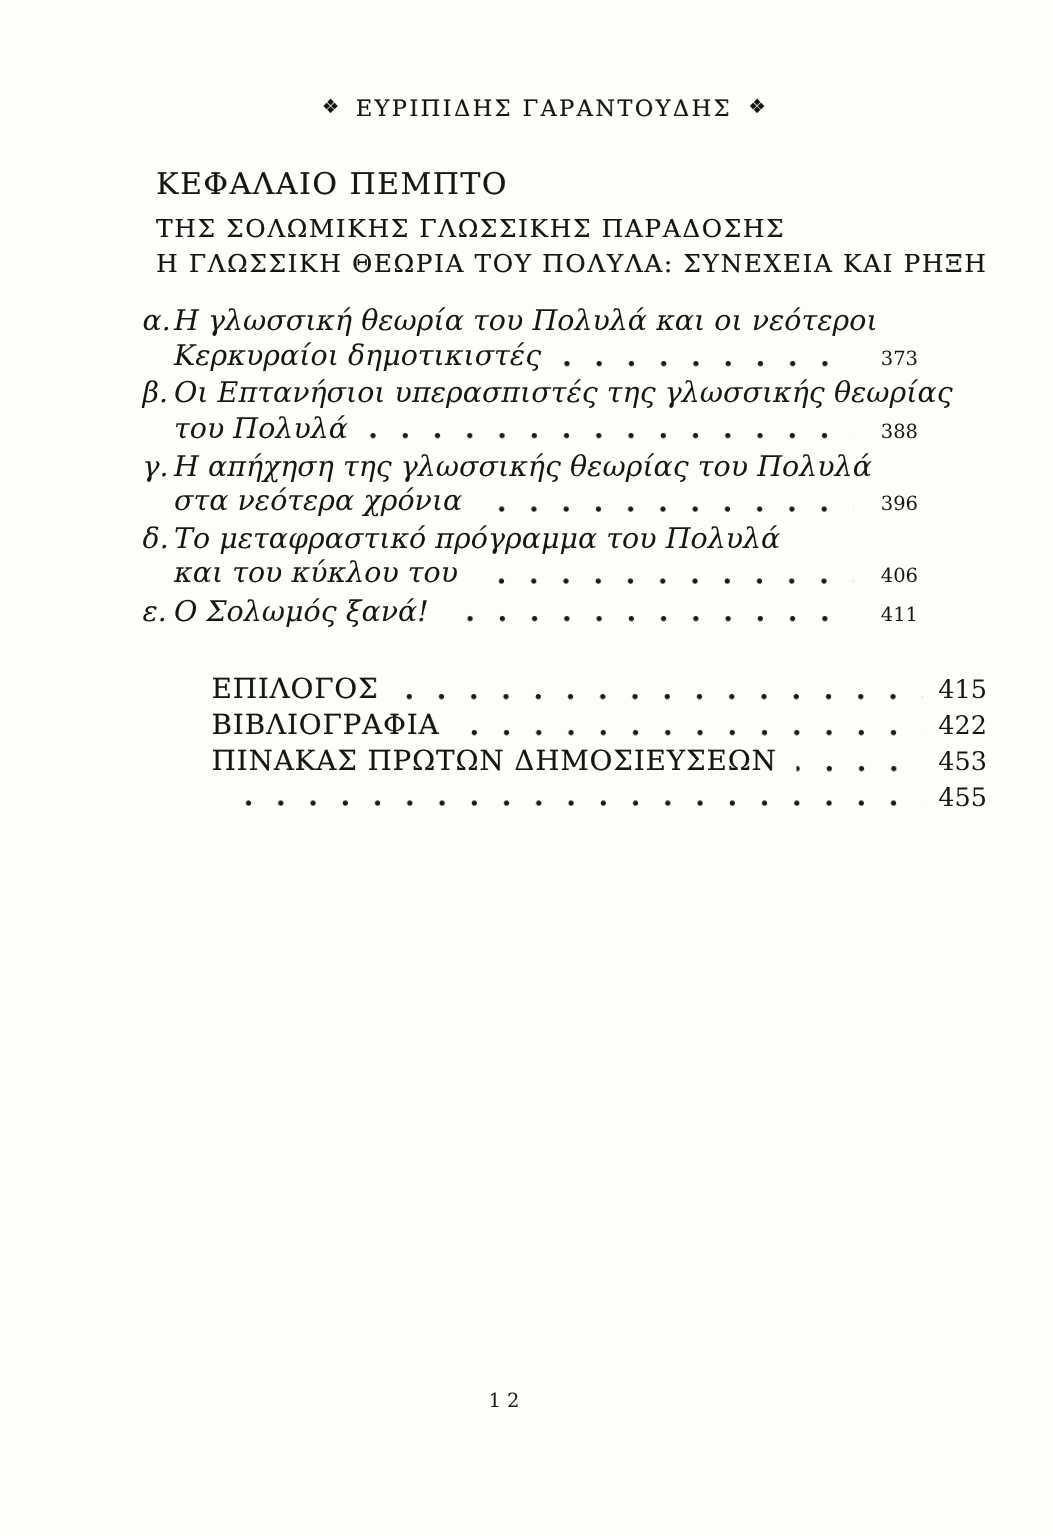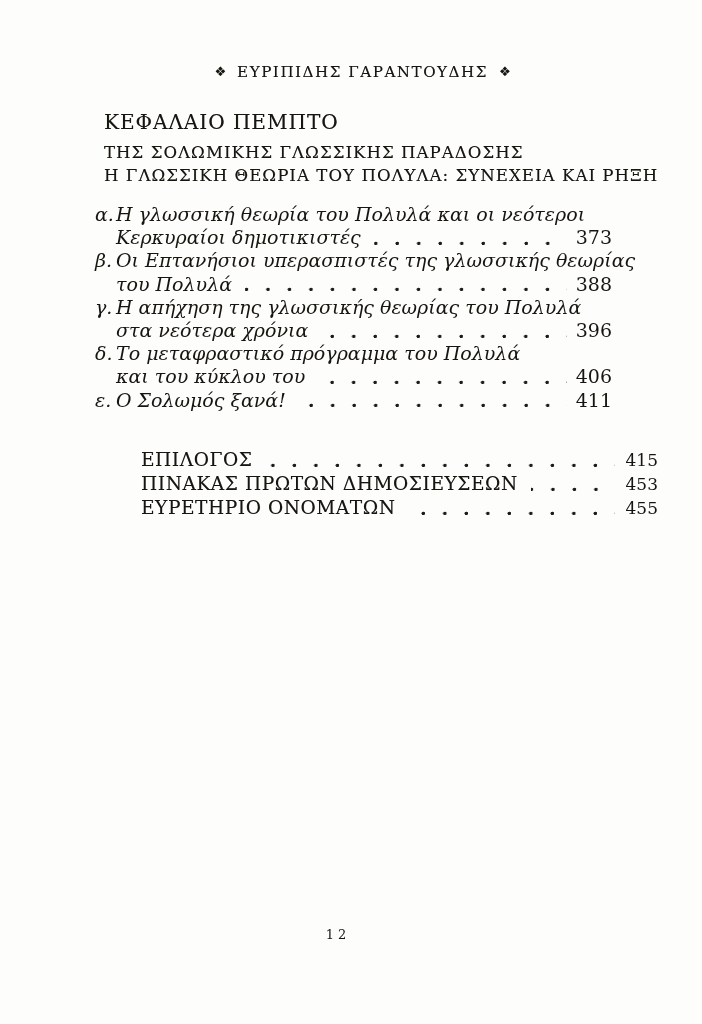--- a/index.html
+++ b/index.html
@@ -62,21 +62,21 @@
     position: relative; top: 1.5px;
     margin: 0 9px 0 13px;
     background-image: radial-gradient(circle at 2.2px 2.4px, #1c1a16 1.45px, rgba(0,0,0,0) 2.05px);
     background-size: 21.5px 5px;
     background-repeat: repeat-x;
     background-position: right 0 top 0;
   }
   .pagenum {
     flex: 0 0 auto;
     font-style: normal;
-    font-size: 19px;
+    font-size: 13px;
     min-width: 34px;
     text-align: right;
   }
   .backmatter {
     position: absolute;
     top: 448px; left: 95px; width: 517px;
     font-size: 18.5px; letter-spacing: 0.6px;
     text-shadow: 0.25px 0 0 rgba(0,0,0,0.4);
     margin-left: 46px;
   }
@@ -171,29 +171,33 @@
   </div>
 
   <div class="backmatter">
 
       <div class="row">
         <span class="text">ΕΠΙΛΟΓΟΣ</span>
         <span class="leader"></span>
         <span class="pagenum">415</span>
       </div>
 
+      <div class="row">
+        <span class="text">ΒΙΒΛΙΟΓΡΑΦΙΑ</span>
+        <span class="leader"></span>
+        <span class="pagenum">422</span>
+      </div>
 
       <div class="row">
         <span class="text">ΠΙΝΑΚΑΣ ΠΡΩΤΩΝ ΔΗΜΟΣΙΕΥΣΕΩΝ</span>
         <span class="leader"></span>
         <span class="pagenum">453</span>
       </div>
 
       <div class="row">
-        <span class="text">ΕΥΡΕΤΗΡΙΟ ΟΝΟΜΑΤΩΝ</span>
         <span class="leader"></span>
         <span class="pagenum">455</span>
       </div>
 
   </div>
 
   <div class="folio">12</div>
 
 </div>
 

